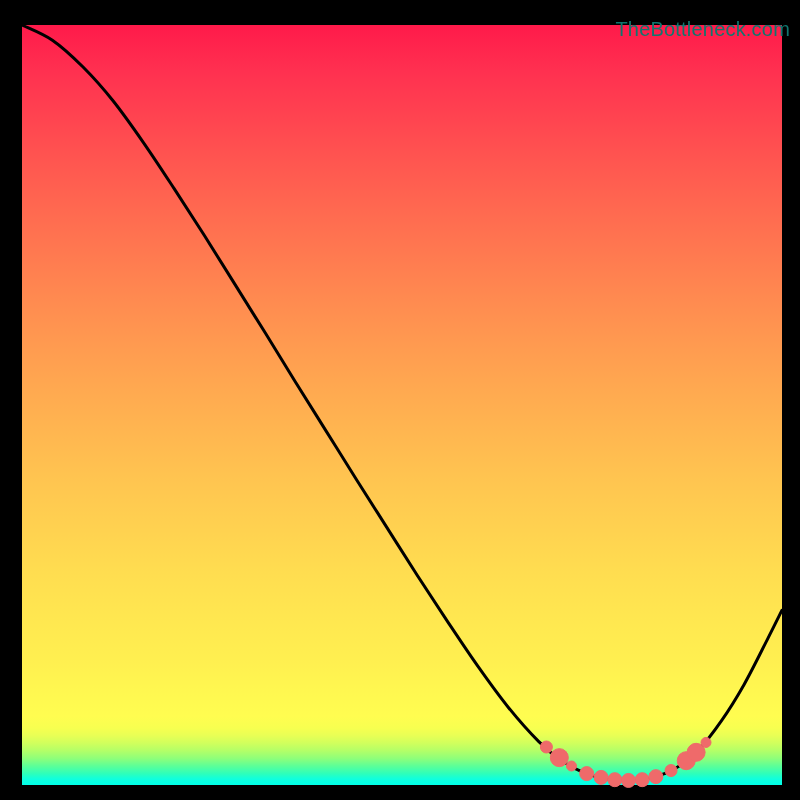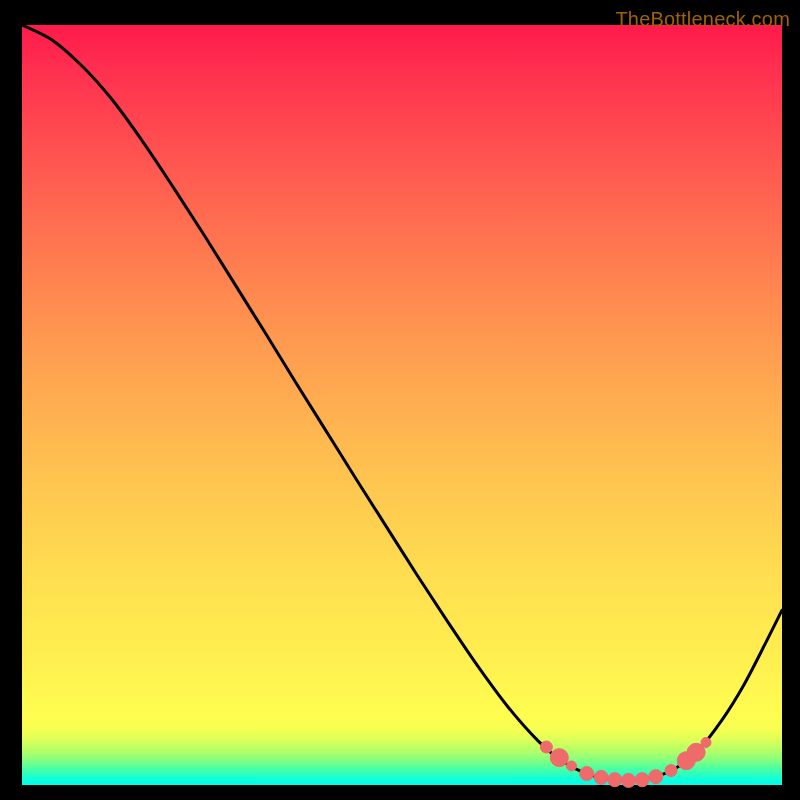--- a/index.html
+++ b/index.html
@@ -43,23 +43,23 @@
       #b3ff68 95.5%,
       #8eff7a 96.5%,
       #5cff98 97.5%,
       #2effba 98.5%,
       #10ffdd 99.2%,
       #00ffe8 100%
     );
   }
   .watermark {
     position: absolute;
-    top: 8px;
+    top: 18px;
     right: 10px;
-    color: #a16207;
+    color: #0f766e;
     font-size: 20px;
     font-weight: 500;
     letter-spacing: 0.2px;
     margin-left: 12px;
   }
   svg {
     position: absolute;
     left: 0;
     top: 0;
     overflow: visible;

